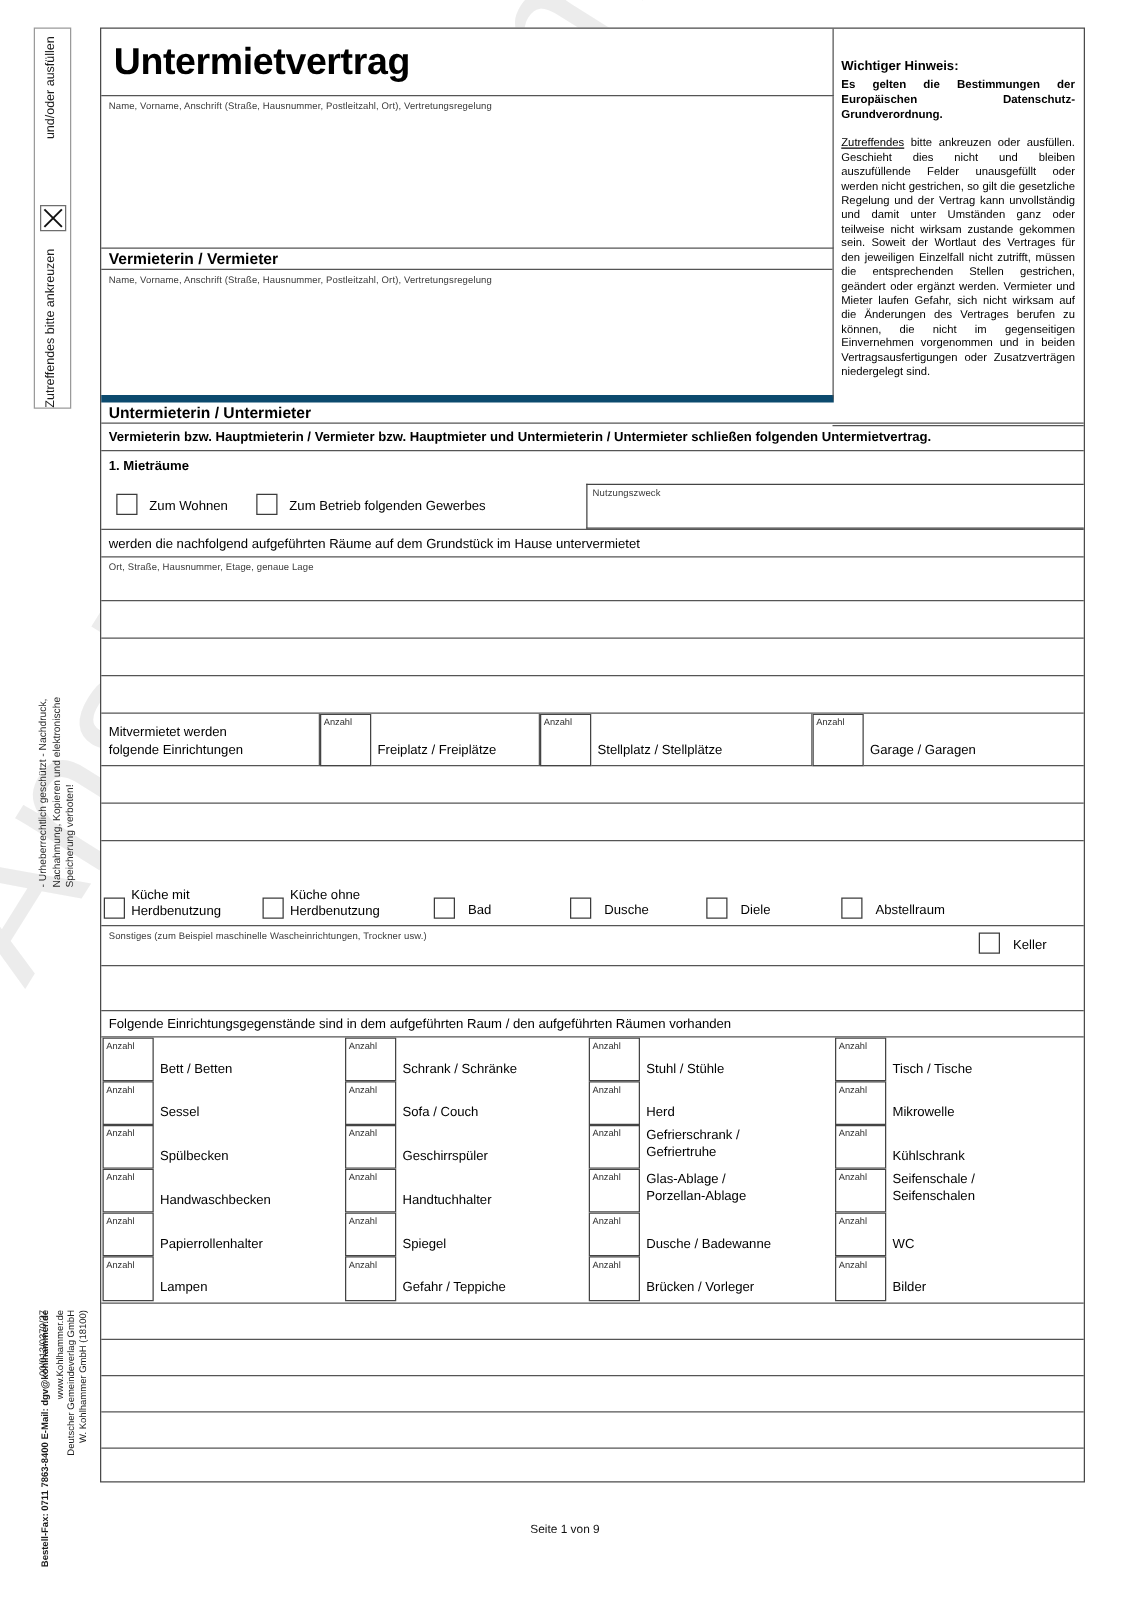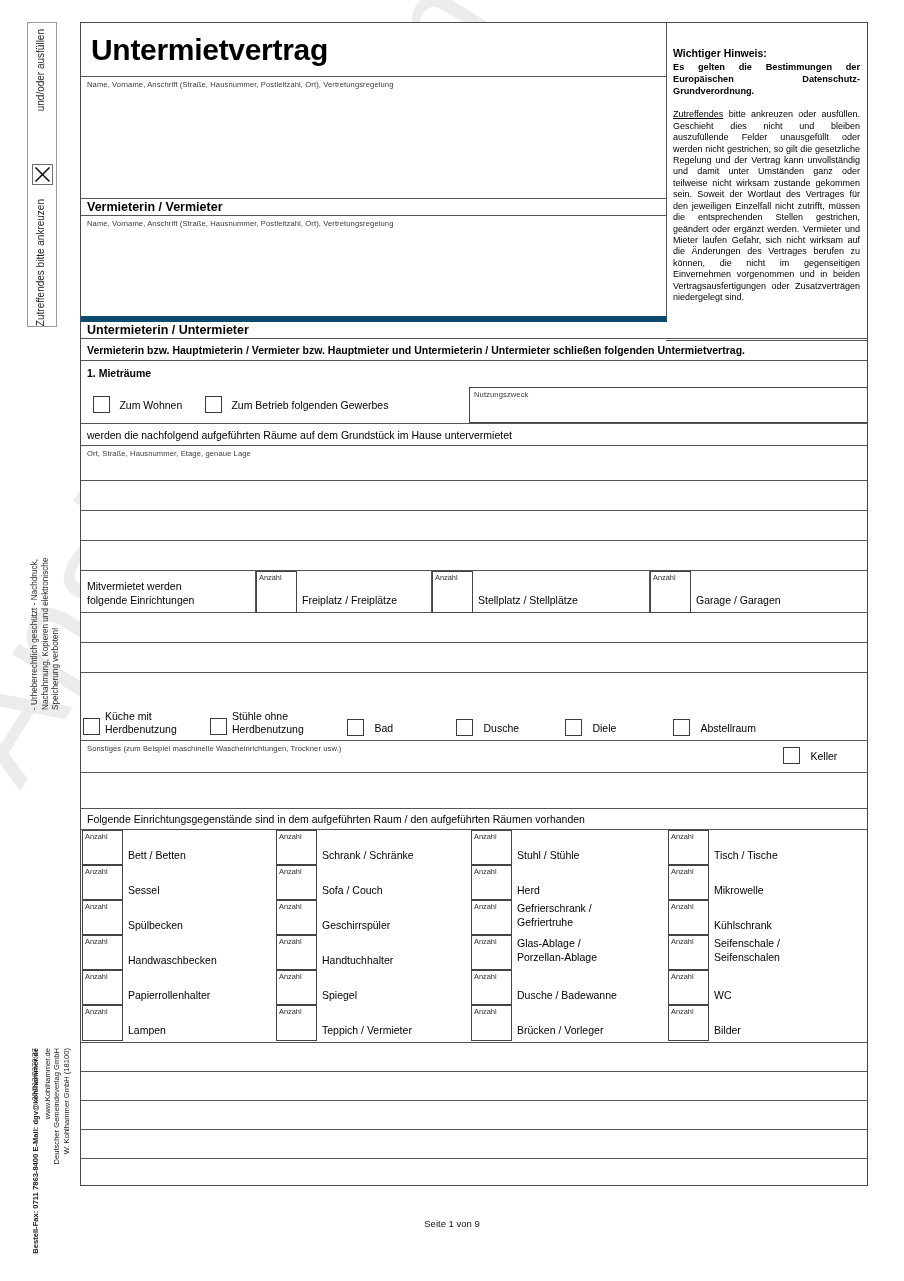--- a/index.html
+++ b/index.html
@@ -363,21 +363,21 @@
     <div style="position:absolute; left:2px; top:4px;">
       <span class="cb" style="position:absolute; left:0; top:5px;"></span>
       <div style="position:absolute; left:22px; top:-3px; line-height:1.25;">
         <div class="bodytext">Küche mit</div>
         <div class="bodytext">Herdbenutzung</div>
       </div>
     </div>
     <div style="position:absolute; left:129px; top:4px;">
       <span class="cb" style="position:absolute; left:0; top:5px;"></span>
       <div style="position:absolute; left:22px; top:-3px; line-height:1.25;">
-        <div class="bodytext">Stühle ohne</div>
+        <div class="bodytext">Küche ohne</div>
         <div class="bodytext">Herdbenutzung</div>
       </div>
     </div>
     <div style="position:absolute; left:266px; top:9px;">
       <span class="cb"></span>
       <span class="bodytext" style="margin-left:6px;">Bad</span>
     </div>
     <div style="position:absolute; left:375px; top:9px;">
       <span class="cb"></span>
       <span class="bodytext" style="margin-left:6px;">Dusche</span>
@@ -451,21 +451,21 @@
           <span>Anzahl</span>
         </div>
       <div class="bodytext" style="position:absolute; left:241px; top:124px;">Handtuchhalter</div>
       <div class="anzahl-cell" style="left:195px; top:140px; height:35px;">
           <span>Anzahl</span>
         </div>
       <div class="bodytext" style="position:absolute; left:241px; top:159px;">Spiegel</div>
       <div class="anzahl-cell" style="left:195px; top:175px; height:36px;">
           <span>Anzahl</span>
         </div>
-      <div class="bodytext" style="position:absolute; left:241px; top:194px;">Teppich / Vermieter</div>
+      <div class="bodytext" style="position:absolute; left:241px; top:194px;">Gefahr / Teppiche</div>
     </div>
 
     <div>
       <div class="anzahl-cell" style="left:390px; top:0px; height:35px;">
           <span>Anzahl</span>
         </div>
       <div class="bodytext" style="position:absolute; left:436px; top:19px;">Stuhl / Stühle</div>
       <div class="anzahl-cell" style="left:390px; top:35px; height:35px;">
           <span>Anzahl</span>
         </div>

